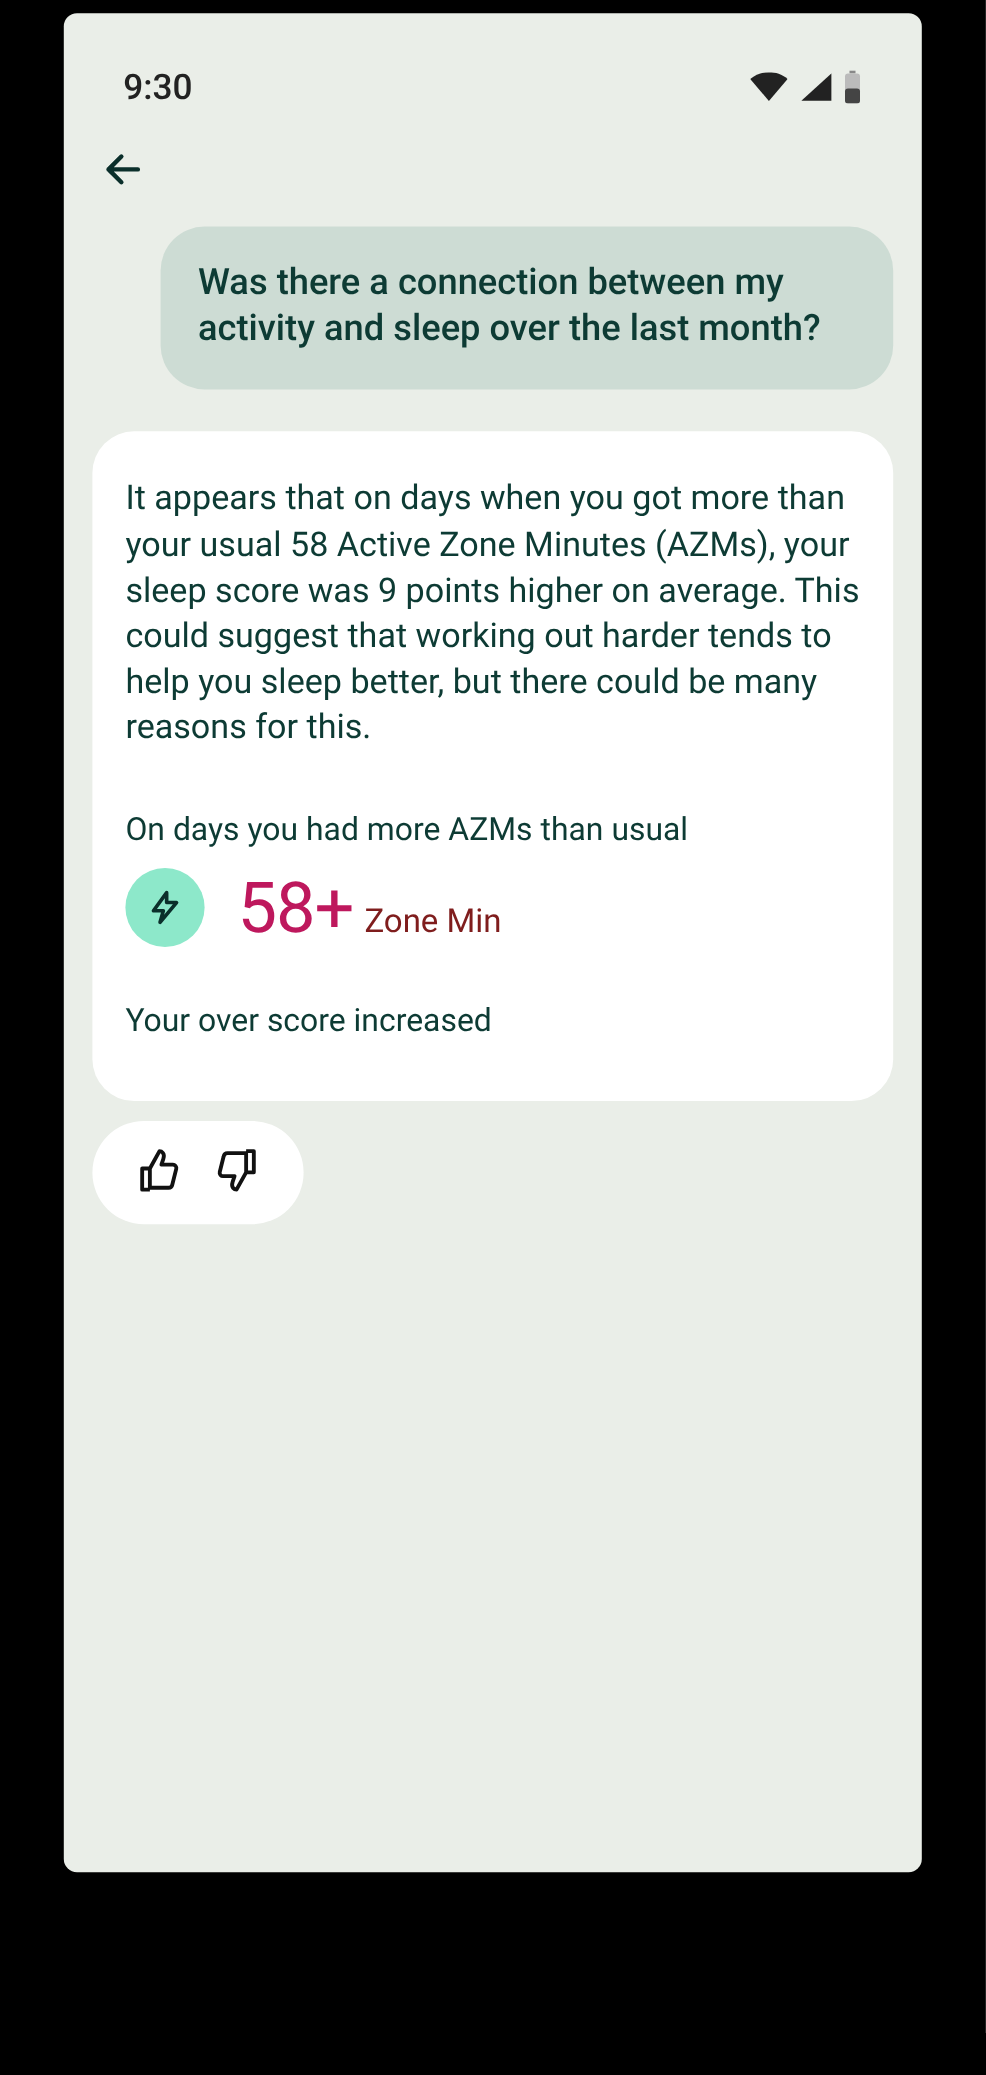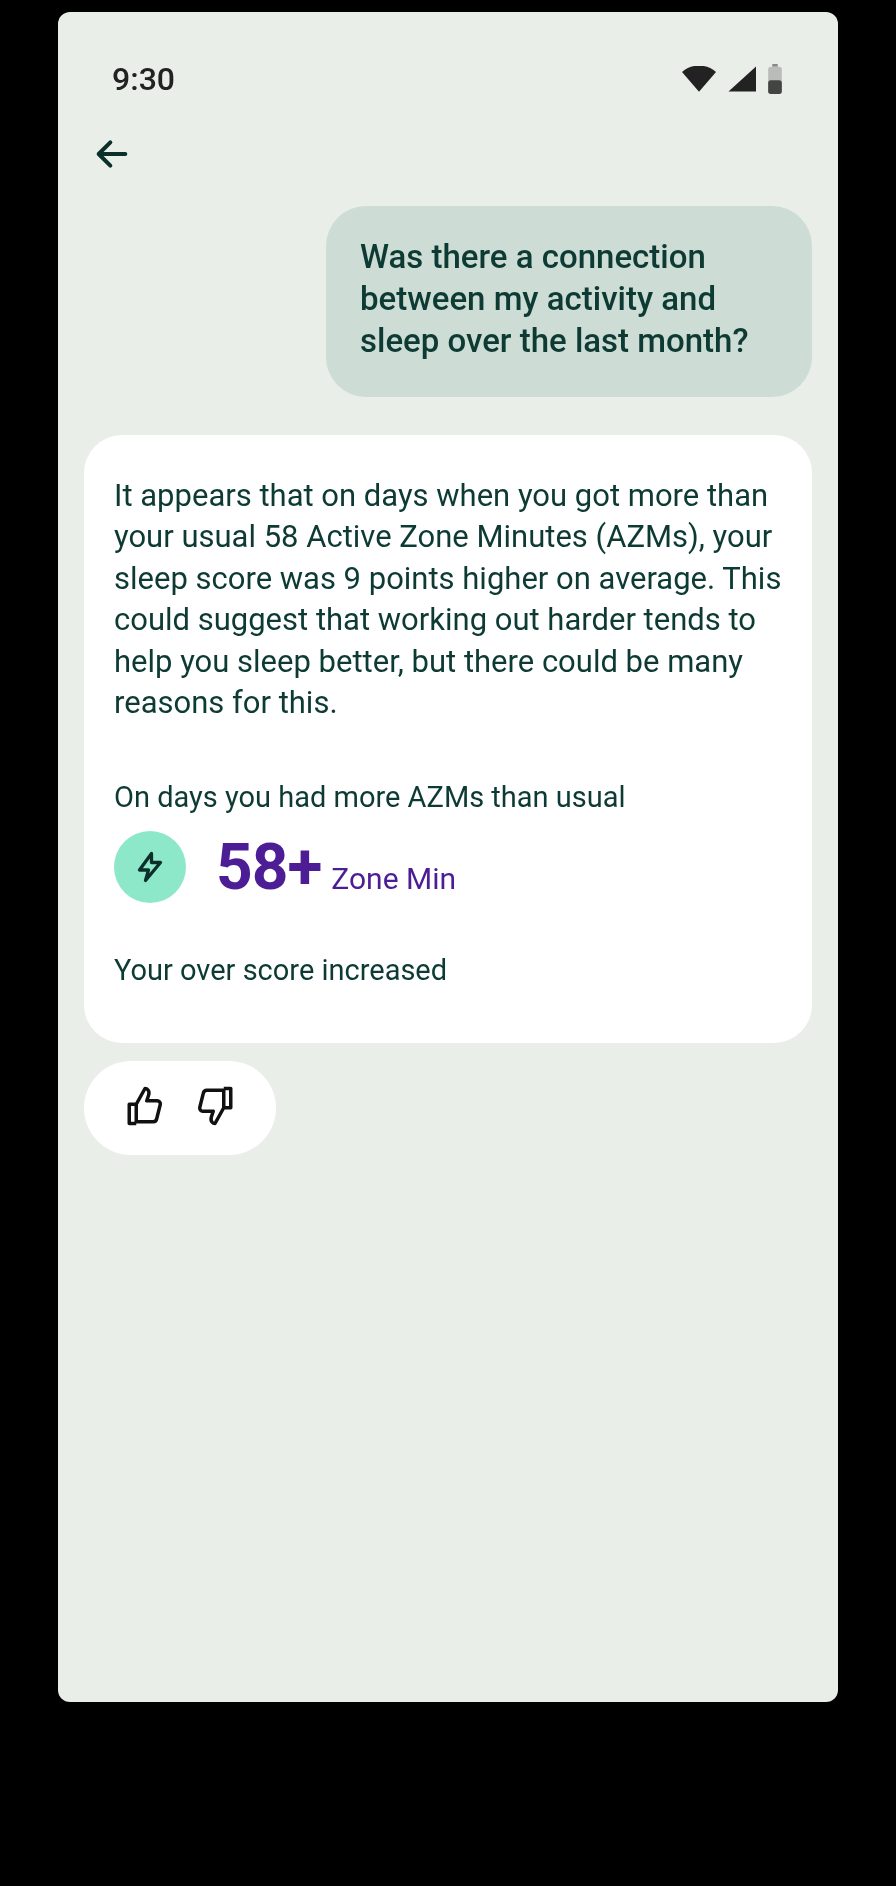--- a/index.html
+++ b/index.html
@@ -20,21 +20,21 @@
     color: #222;
   }
   .status-icons { display: flex; gap: 10px; align-items: center; }
   .status-icons svg { display: block; }
   .back {
     padding: 36px 34px 28px 34px;
   }
   .content { padding: 0 26px; }
   .user-bubble {
     margin-left: auto;
-    width: 486px;
+    width: 666px;
     background: #cddcd4;
     border-radius: 40px;
     padding: 30px 34px 34px 34px;
     font-size: 33px; line-height: 1.28;
     color: #0d3b34;
     font-weight: 500;
   }
   .assistant-card {
     margin-top: 38px;
     background: #fff;
@@ -57,26 +57,26 @@
     margin-top: 16px;
   }
   .stat-icon {
     width: 72px; height: 72px; border-radius: 50%;
     display: flex; align-items: center; justify-content: center;
     flex: 0 0 72px;
   }
   .mint { background: #8de8ca; }
   .lav  { background: #e6d2f5; }
   .stat-value {
-    font-size: 64px; font-weight: 700; letter-spacing: -1px;
-    color: #4c1d95;
+    font-size: 64px; font-weight: 400; letter-spacing: -1px;
+    color: #be185d;
   }
   .stat-suffix {
     font-size: 30px; margin-left: 10px; font-weight: 450;
-    color: #4c1d95;
+    color: #7f1d1d;
   }
   .feedback-pill {
     margin-top: 18px;
     background: #fff;
     border-radius: 999px;
     width: 192px; height: 94px;
     display: flex; align-items: center; justify-content: center; gap: 28px;
   }
 </style>
 </head>

